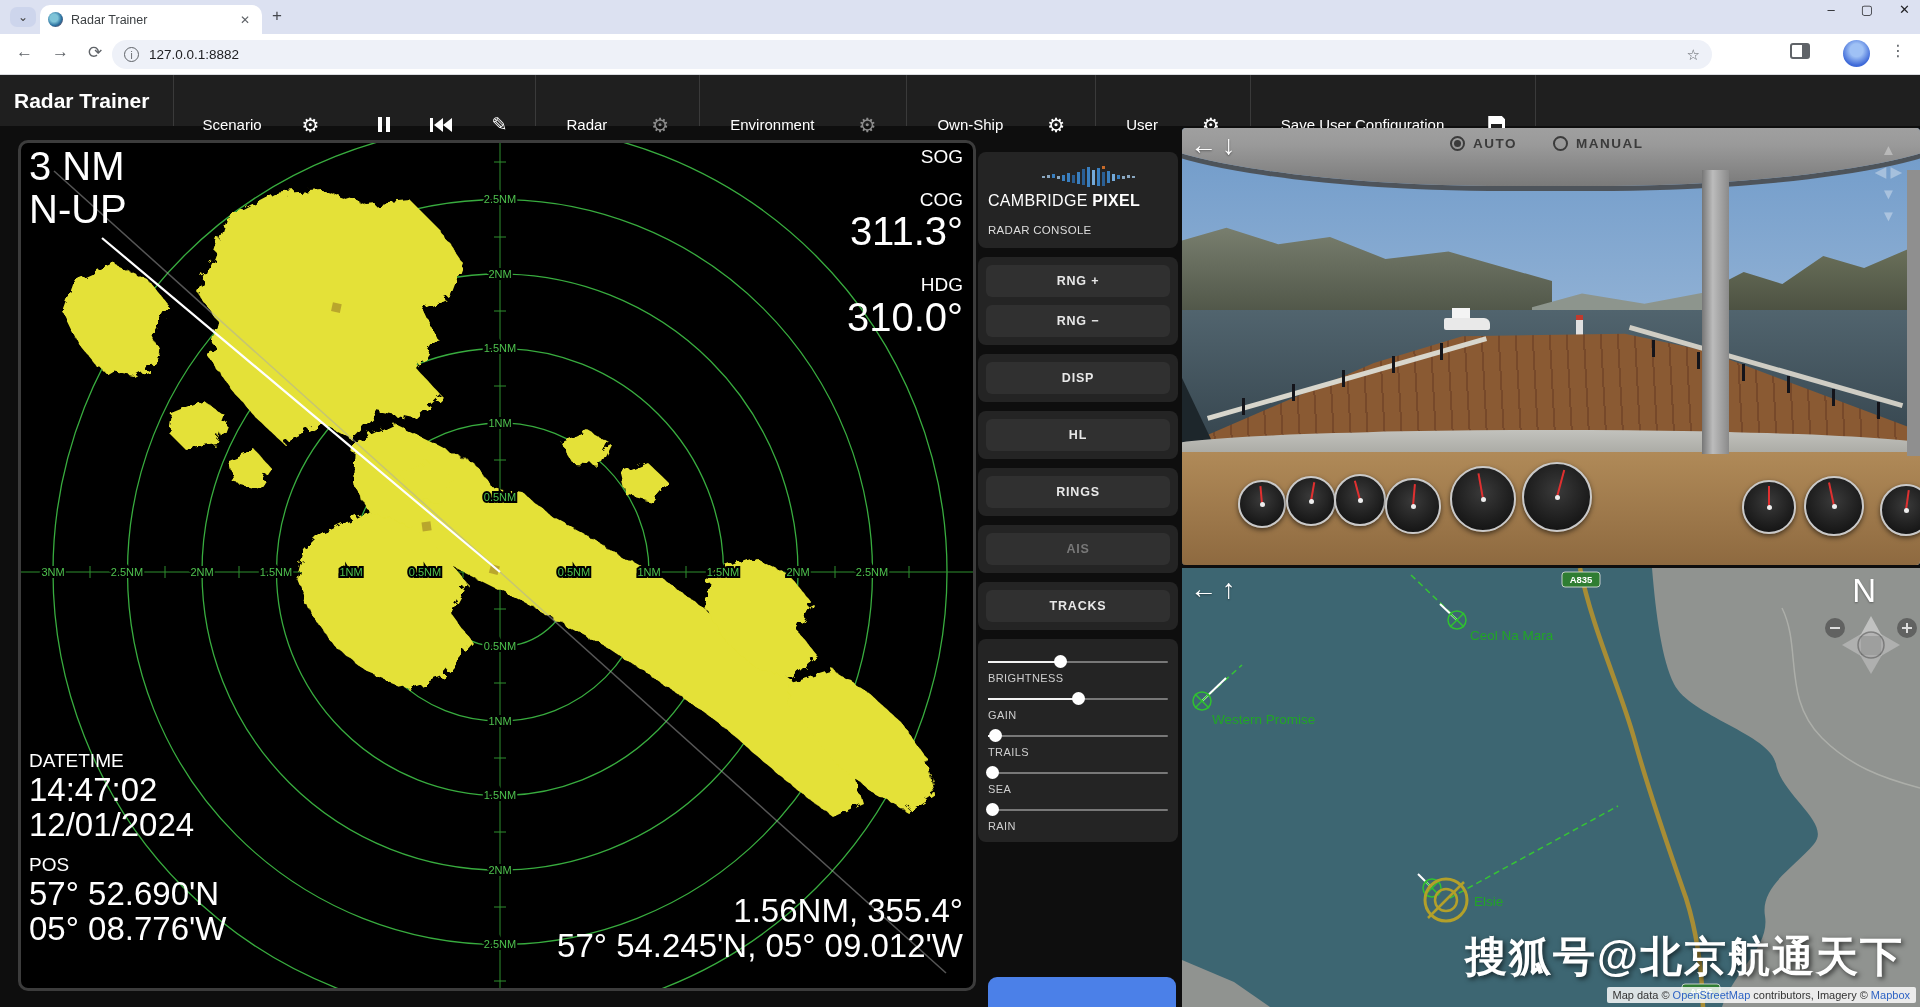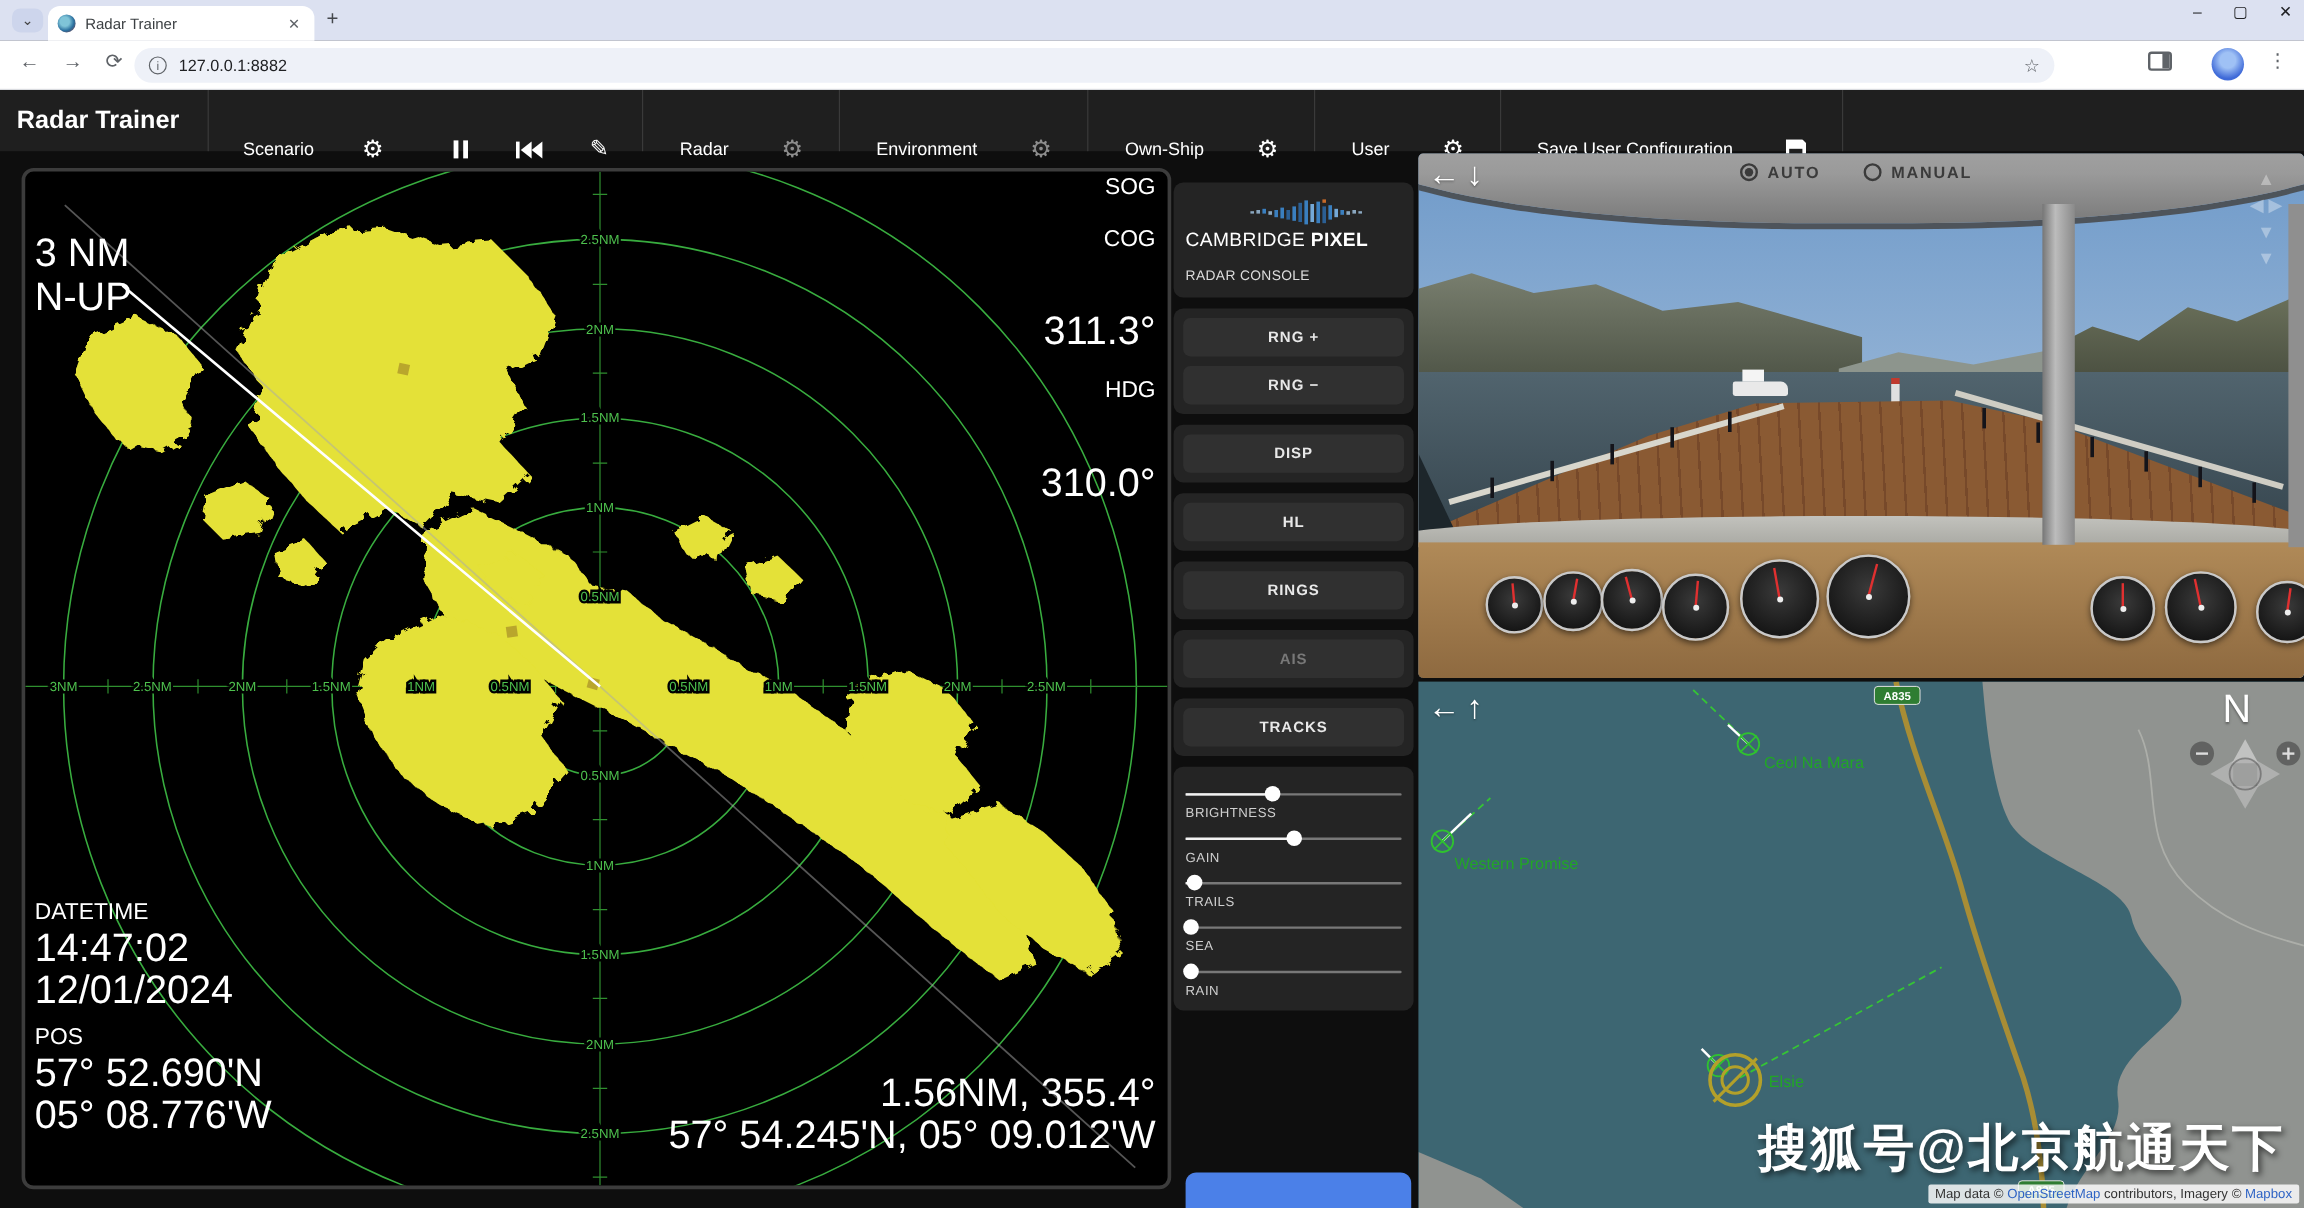--- a/index.html
+++ b/index.html
@@ -50,21 +50,21 @@
   .pencil{font-size:19px;color:#fff;transform:rotate(0deg);}
   .saveicn{width:17px;height:17px;position:relative;background:#fff;
            clip-path:polygon(0 0,80% 0,100% 20%,100% 100%,0 100%);}
   .saveicn::after{content:"";position:absolute;left:3px;top:8px;width:11px;height:8px;background:#1f1f1f;}
 
   
   .radar{position:absolute;left:18px;top:140px;width:952px;height:845px;background:#000;
          border:3px solid #3c3c3c;border-radius:10px;box-sizing:content-box;overflow:hidden;}
   .radar svg{position:absolute;left:0;top:0;}
   .rtext{position:absolute;color:#fff;line-height:1.08;}
-  .big{font-size:33px;margin-top:48px;}
+  .big{font-size:40px;}
   .lbl{font-size:19px;}
   .mid{font-size:33px;}
   .axlbl{font-size:11px;fill:#4ec14e;text-anchor:middle;paint-order:stroke;stroke:#000;stroke-width:4px;}
 
   
   .console{position:absolute;left:978px;top:128px;width:200px;height:879px;}
   .card{background:#242424;border-radius:8px;padding:8px;margin-bottom:9px;box-sizing:border-box;}
   .cbtn{display:block;width:100%;background:#303030;border:none;border-radius:6px;color:#e8e8e8;
         font-family:inherit;font-size:12.5px;font-weight:bold;letter-spacing:.8px;padding:9px 0;text-align:center;}
   .cbtn + .cbtn{margin-top:8px;}

